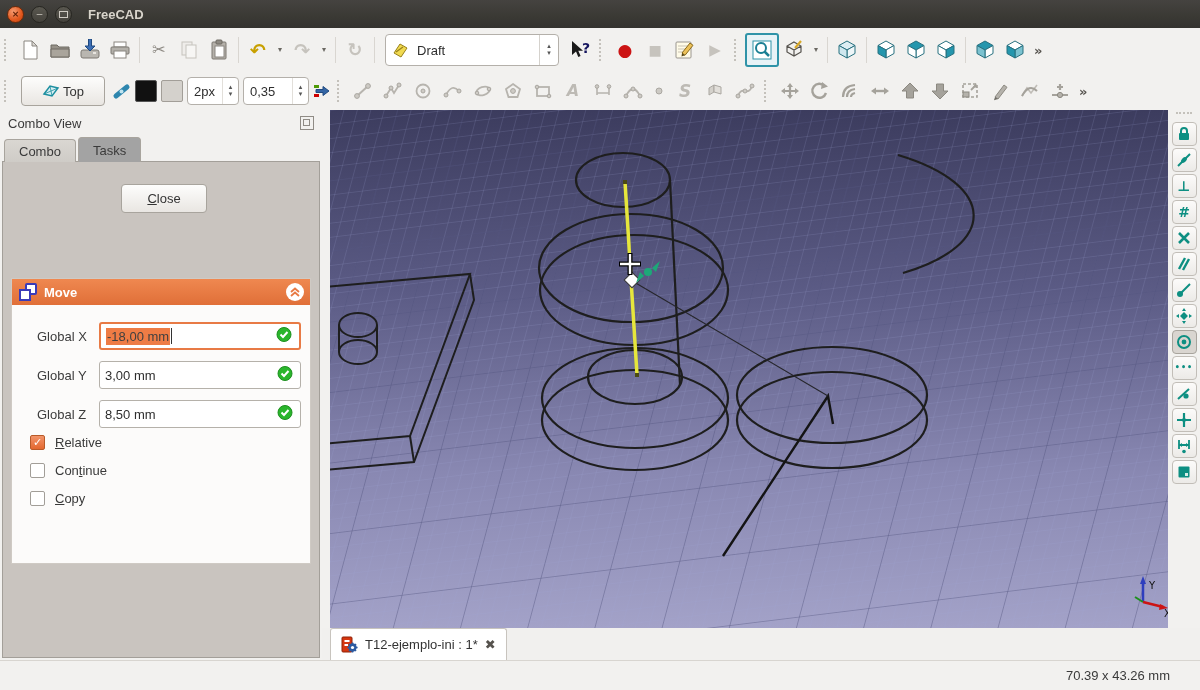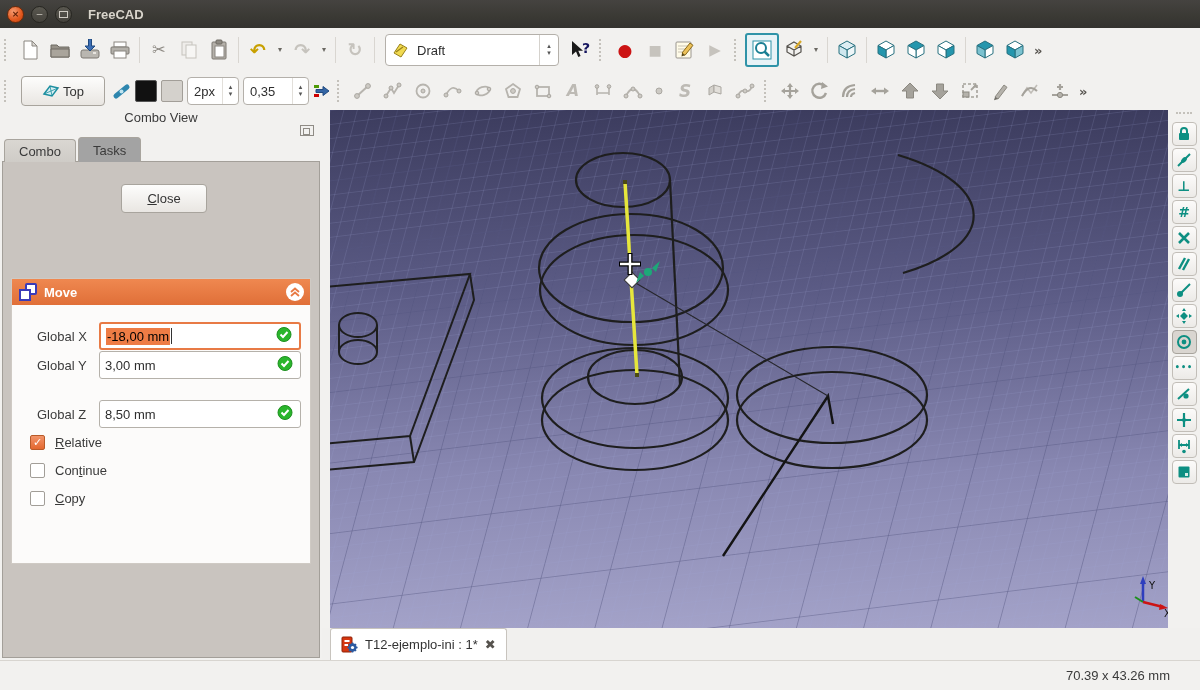--- a/index.html
+++ b/index.html
@@ -44,21 +44,21 @@
   .btn{background:linear-gradient(#fdfdfc,#e9e6e2);border:1px solid #a8a49d;border-radius:4px;
     display:flex;align-items:center;justify-content:center;color:#333;}
   .topbtn{width:82px;height:28px;gap:3px;margin:0 6px;}
   .swatch{width:20px;height:20px;border-radius:2px;margin:0 2px;}
   .swatch.black{background:#111;border:1px solid #555;}
   .swatch.gray{background:#d4d1cc;border:1px solid #a29e98;}
   .ovf{color:#55524d;font-size:13px;font-weight:bold;margin-left:4px;}
 
   
   .dock{position:absolute;left:0;top:110px;width:322px;height:548px;}
-  .dock-title{height:26px;display:flex;align-items:center;padding:0 8px;color:#3a3a3a;flex-direction:column;}
+  .dock-title{height:26px;display:flex;align-items:center;padding:0 8px;color:#3a3a3a;}
   .dock-float{margin-left:auto;width:12px;height:12px;border:1px solid #8f8b85;position:relative;}
   .dock-float:before{content:"";position:absolute;left:2px;top:2px;width:5px;height:5px;border:1px solid #8f8b85;}
   .tabs{display:flex;height:26px;padding-left:4px;position:relative;z-index:2;}
   .tab{padding:0 14px;display:flex;align-items:center;border:1px solid #a8a49d;border-bottom:none;
     border-radius:4px 4px 0 0;margin-right:2px;}
   .tab.inactive{background:linear-gradient(#dad7d2,#cfccc7);margin-top:3px;}
   .tab.active{background:#a3a3a3;margin-top:1px;}
   .taskpanel{position:absolute;left:2px;right:2px;top:52px;bottom:0;background:#c9c4bf;
     border:1px solid #a39f99;margin-top:-1px;}
   .closebtn{position:absolute;left:118px;top:22px;width:84px;height:27px;}
@@ -66,21 +66,21 @@
     border:1px solid #cfcac4;box-sizing:border-box;}
   .movehdr{height:26px;background:linear-gradient(#ef8850,#e06f38);display:flex;align-items:center;
     padding:0 6px;color:#fff;font-weight:bold;}
   .movehdr .mtitle{margin-left:6px;flex:1;}
   .collapse{width:18px;height:18px;border-radius:50%;background:#fff;display:flex;align-items:center;justify-content:center;}
   .frow{position:absolute;left:0;width:100%;height:30px;display:flex;align-items:center;justify-content:center;}
   .flabel{width:62px;padding-left:16px;color:#3c3c3c;}
   .finput{position:relative;width:202px;height:28px;background:#fff;border:1px solid #b5b1aa;
     border-radius:3px;display:flex;align-items:center;padding-left:5px;box-sizing:border-box;color:#2e2e2e;}
   .finput.focused{border:2px solid #e87a45;}
-  .fsel{background:#ee7c45;color:#000000;padding:1px 1px;}
+  .fsel{background:#ee7c45;color:#404040;padding:1px 1px;}
   .caret{display:inline-block;width:1px;height:16px;background:#333;margin-left:1px;}
   .fcheck{position:absolute;right:7px;top:50%;transform:translateY(-50%);}
   .crow{position:absolute;left:0;display:flex;align-items:center;gap:10px;height:18px;}
   .cbox{width:15px;height:15px;border:1px solid #a29e98;background:#fff;border-radius:2px;
     margin-left:18px;display:flex;align-items:center;justify-content:center;box-sizing:border-box;}
   .cbox.checked{background:linear-gradient(#f2946a,#e4682f);border:1px solid #b85a28;color:#fff;
     font-weight:bold;font-size:11px;}
 
   
   .viewport{position:absolute;left:330px;top:110px;width:838px;height:518px;}
@@ -522,21 +522,21 @@
           <span class="fsel">-18,00 mm</span>
             <span class="caret"></span>
           <span class="fcheck">
             <svg width="16" height="16">
                 <circle cx="8" cy="8" r="7" fill="#2ab52c" stroke="#1d8f1f"></circle>
                 <path d="M4.5,8 L7,10.5 L11.5,5.5" fill="none" stroke="#fff" stroke-width="2"></path>
               </svg>
           </span>
         </div>
       </div>
-      <div class="frow" style="top:71px">
+      <div class="frow" style="top:81px">
         <span class="flabel">Global Y</span>
         <div class="finput">
           <span>3,00 mm</span>
           <span class="fcheck">
             <svg width="16" height="16">
                 <circle cx="8" cy="8" r="7" fill="#2ab52c" stroke="#1d8f1f"></circle>
                 <path d="M4.5,8 L7,10.5 L11.5,5.5" fill="none" stroke="#fff" stroke-width="2"></path>
               </svg>
           </span>
         </div>

